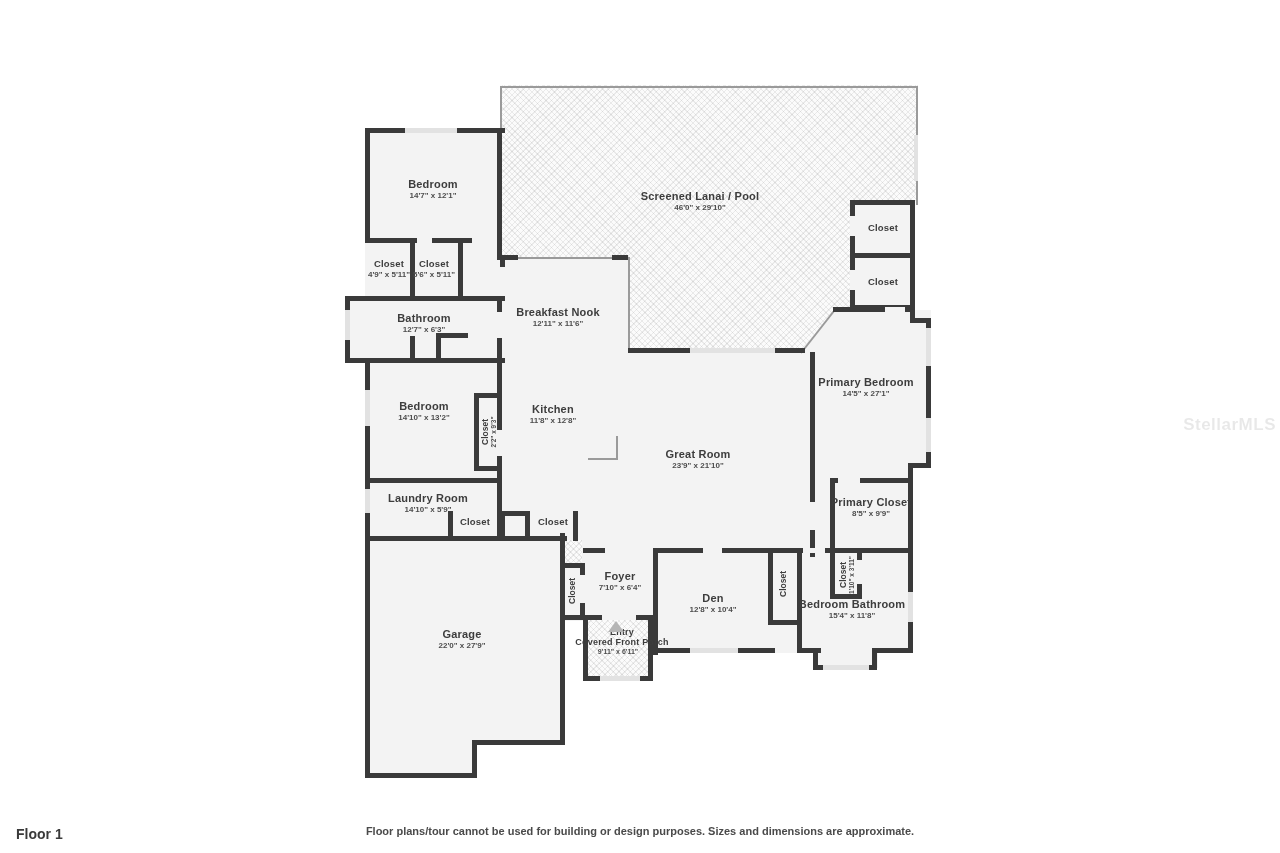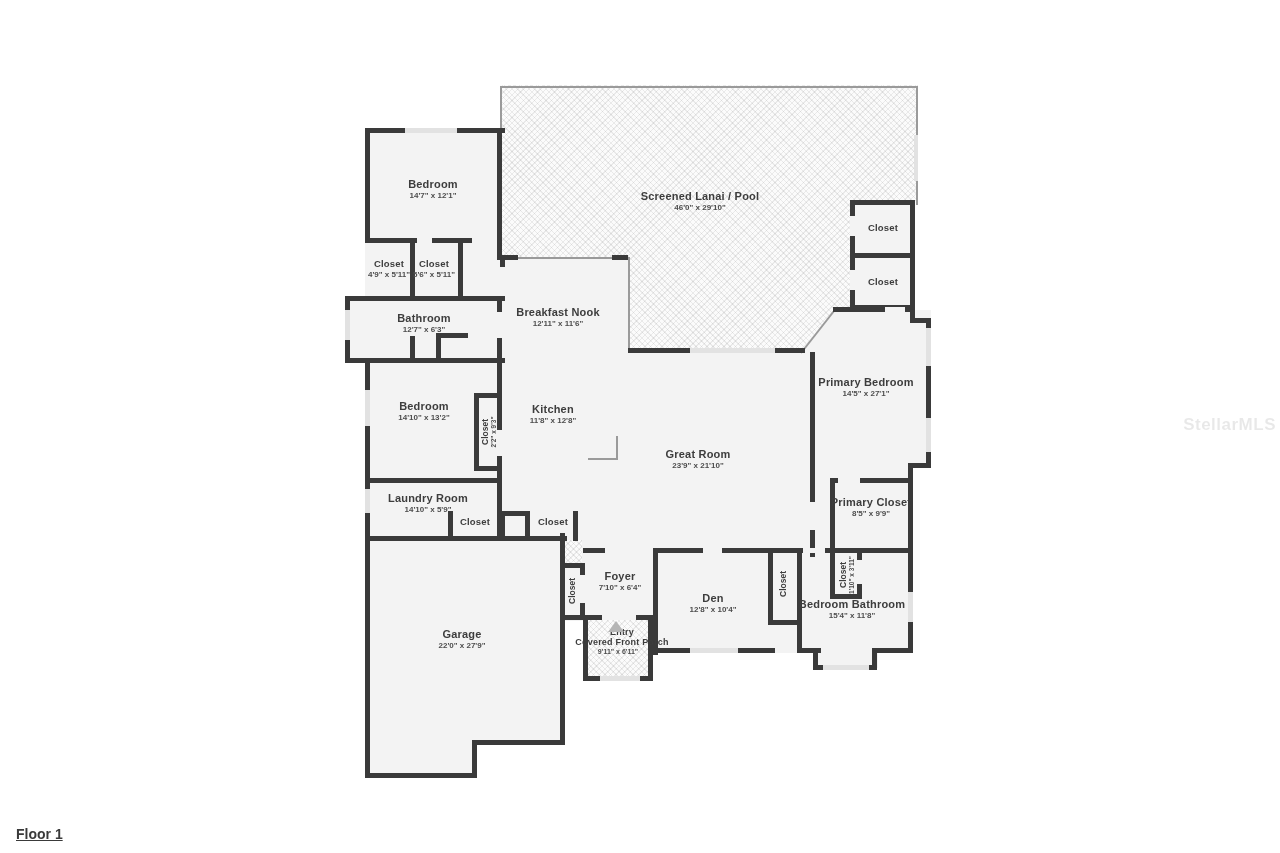--- a/index.html
+++ b/index.html
@@ -15,21 +15,21 @@
   .lbl .d{font-size:8px;font-weight:600;color:#4d4d4d;margin-top:1px;}
   .lbl.sm .n{font-size:9.5px;}
   .lbl.xs .n{font-size:9px;margin-left:8px;}
   .lbl.xs .d{font-size:7px;}
   .rot{position:absolute;transform:translate(-50%,-50%) rotate(-90deg);text-align:center;color:#3d3d3d;white-space:nowrap;z-index:5;}
   .rot .n{font-size:8.5px;font-weight:700;}
   .rot .d{font-size:6.5px;font-weight:600;color:#4d4d4d;}
   .tri{position:absolute;width:0;height:0;border-left:8px solid transparent;border-right:8px solid transparent;
        border-bottom:11px solid #b5b5b5;z-index:6;}
   .addr{position:absolute;left:16px;top:799px;font-size:15px;font-weight:700;color:#3a3a3a;}
-  .floor{position:absolute;left:16px;top:826px;font-size:14px;font-weight:600;color:#3a3a3a;text-decoration:underline;}
+  .floor{position:absolute;left:16px;top:826px;font-size:14px;font-weight:600;color:#3a3a3a;}
   .disc{position:absolute;left:0;top:825px;width:1280px;text-align:center;font-size:11px;font-weight:700;color:#4a4a4a;}
   .wm{position:absolute;right:4px;top:415px;font-size:17px;font-weight:700;color:rgba(0,0,0,0.09);letter-spacing:.5px;z-index:7;}
 </style>
 </head>
 <body>
 
 <div class="plan">
 
   <div class="fill" style="left:367px;top:130px;width:135px;height:112px"></div>
   <div class="fill" style="left:365px;top:240px;width:140px;height:120px"></div>
@@ -265,13 +265,14 @@
   </div>
   <div class="lbl xs" style="left:618px;top:627px">
     <div class="n">Entry</div>
     <div class="n">Covered Front Porch</div>
     <div class="d">9'11" x 6'11"</div>
   </div>
 
   <div class="wm">StellarMLS</div>
 
   <div class="floor">Floor 1</div>
+  <div class="disc">Floor plans/tour cannot be used for building or design purposes. Sizes and dimensions are approximate.</div>
 </div>
 
 </body></html>

